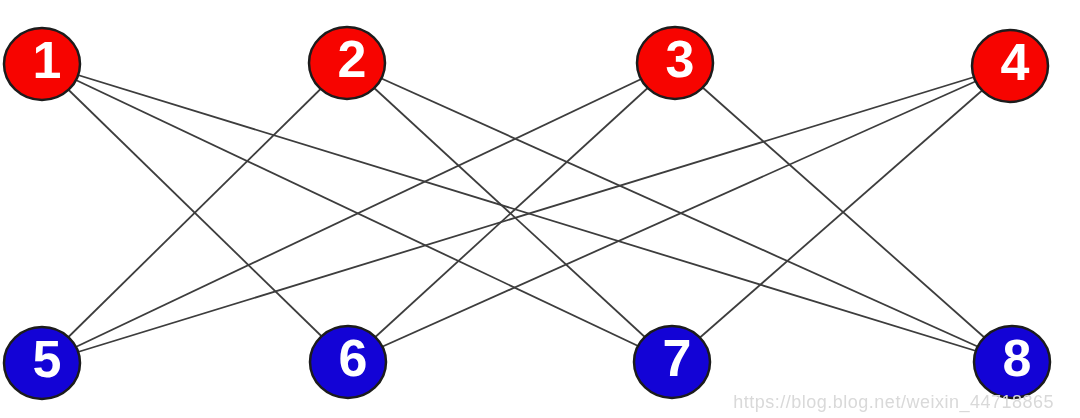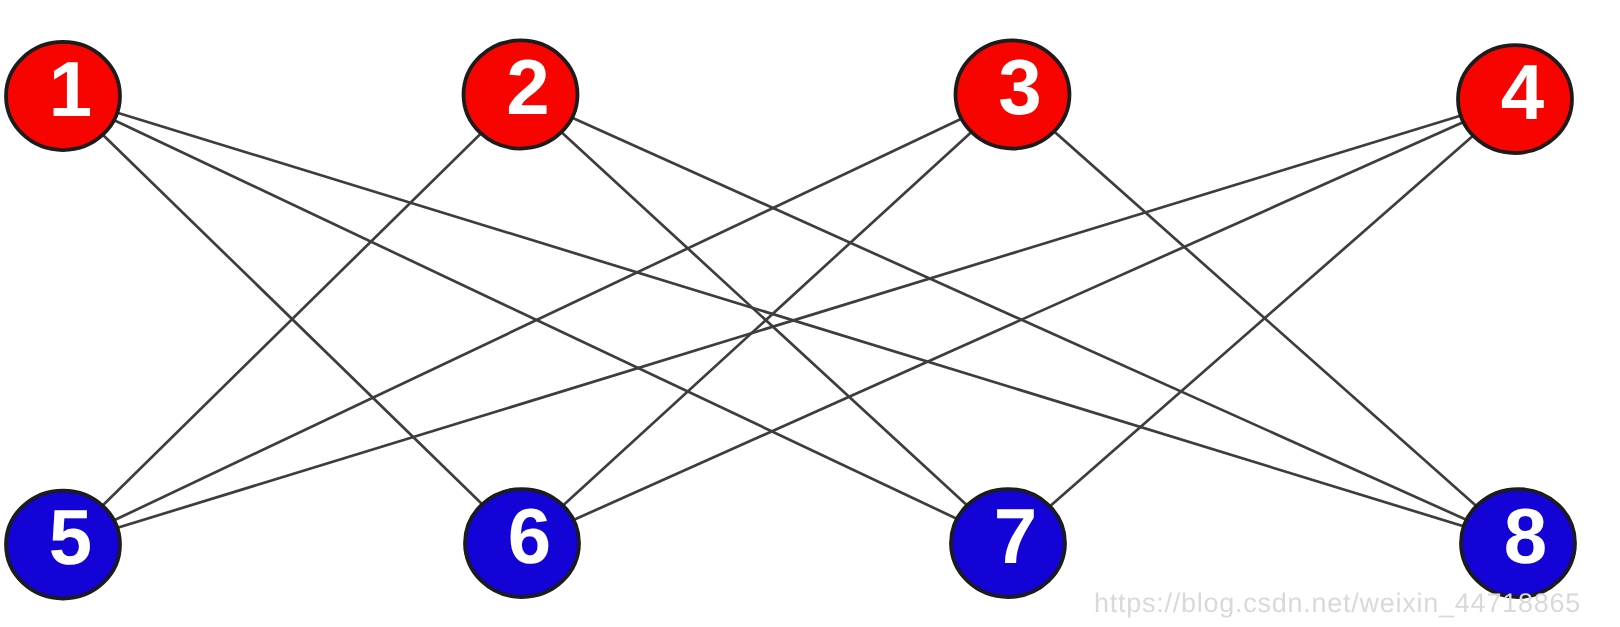--- a/index.html
+++ b/index.html
@@ -82,14 +82,14 @@
       </g>
       <g>
         <ellipse cx="672" cy="362" rx="38" ry="36" fill="#1303d6" stroke="#1c1c1c" stroke-width="2.5"></ellipse>
         <text x="677" y="358" text-anchor="middle" dominant-baseline="central" fill="#ffffff" font-size="52" class="node-label">7</text>
       </g>
       <g>
         <ellipse cx="1012" cy="362" rx="38" ry="36" fill="#1303d6" stroke="#1c1c1c" stroke-width="2.5"></ellipse>
         <text x="1017" y="358" text-anchor="middle" dominant-baseline="central" fill="#ffffff" font-size="52" class="node-label">8</text>
       </g>
     </svg>
-  <div class="watermark" style="color: rgb(217, 217, 217);">https://blog.csdn.net/weixin_44718865</div>
+  <div class="watermark" style="color: rgb(217, 217, 217);">https://blog.blog.net/weixin_44718865</div>
 </div>
 
 </body></html>

